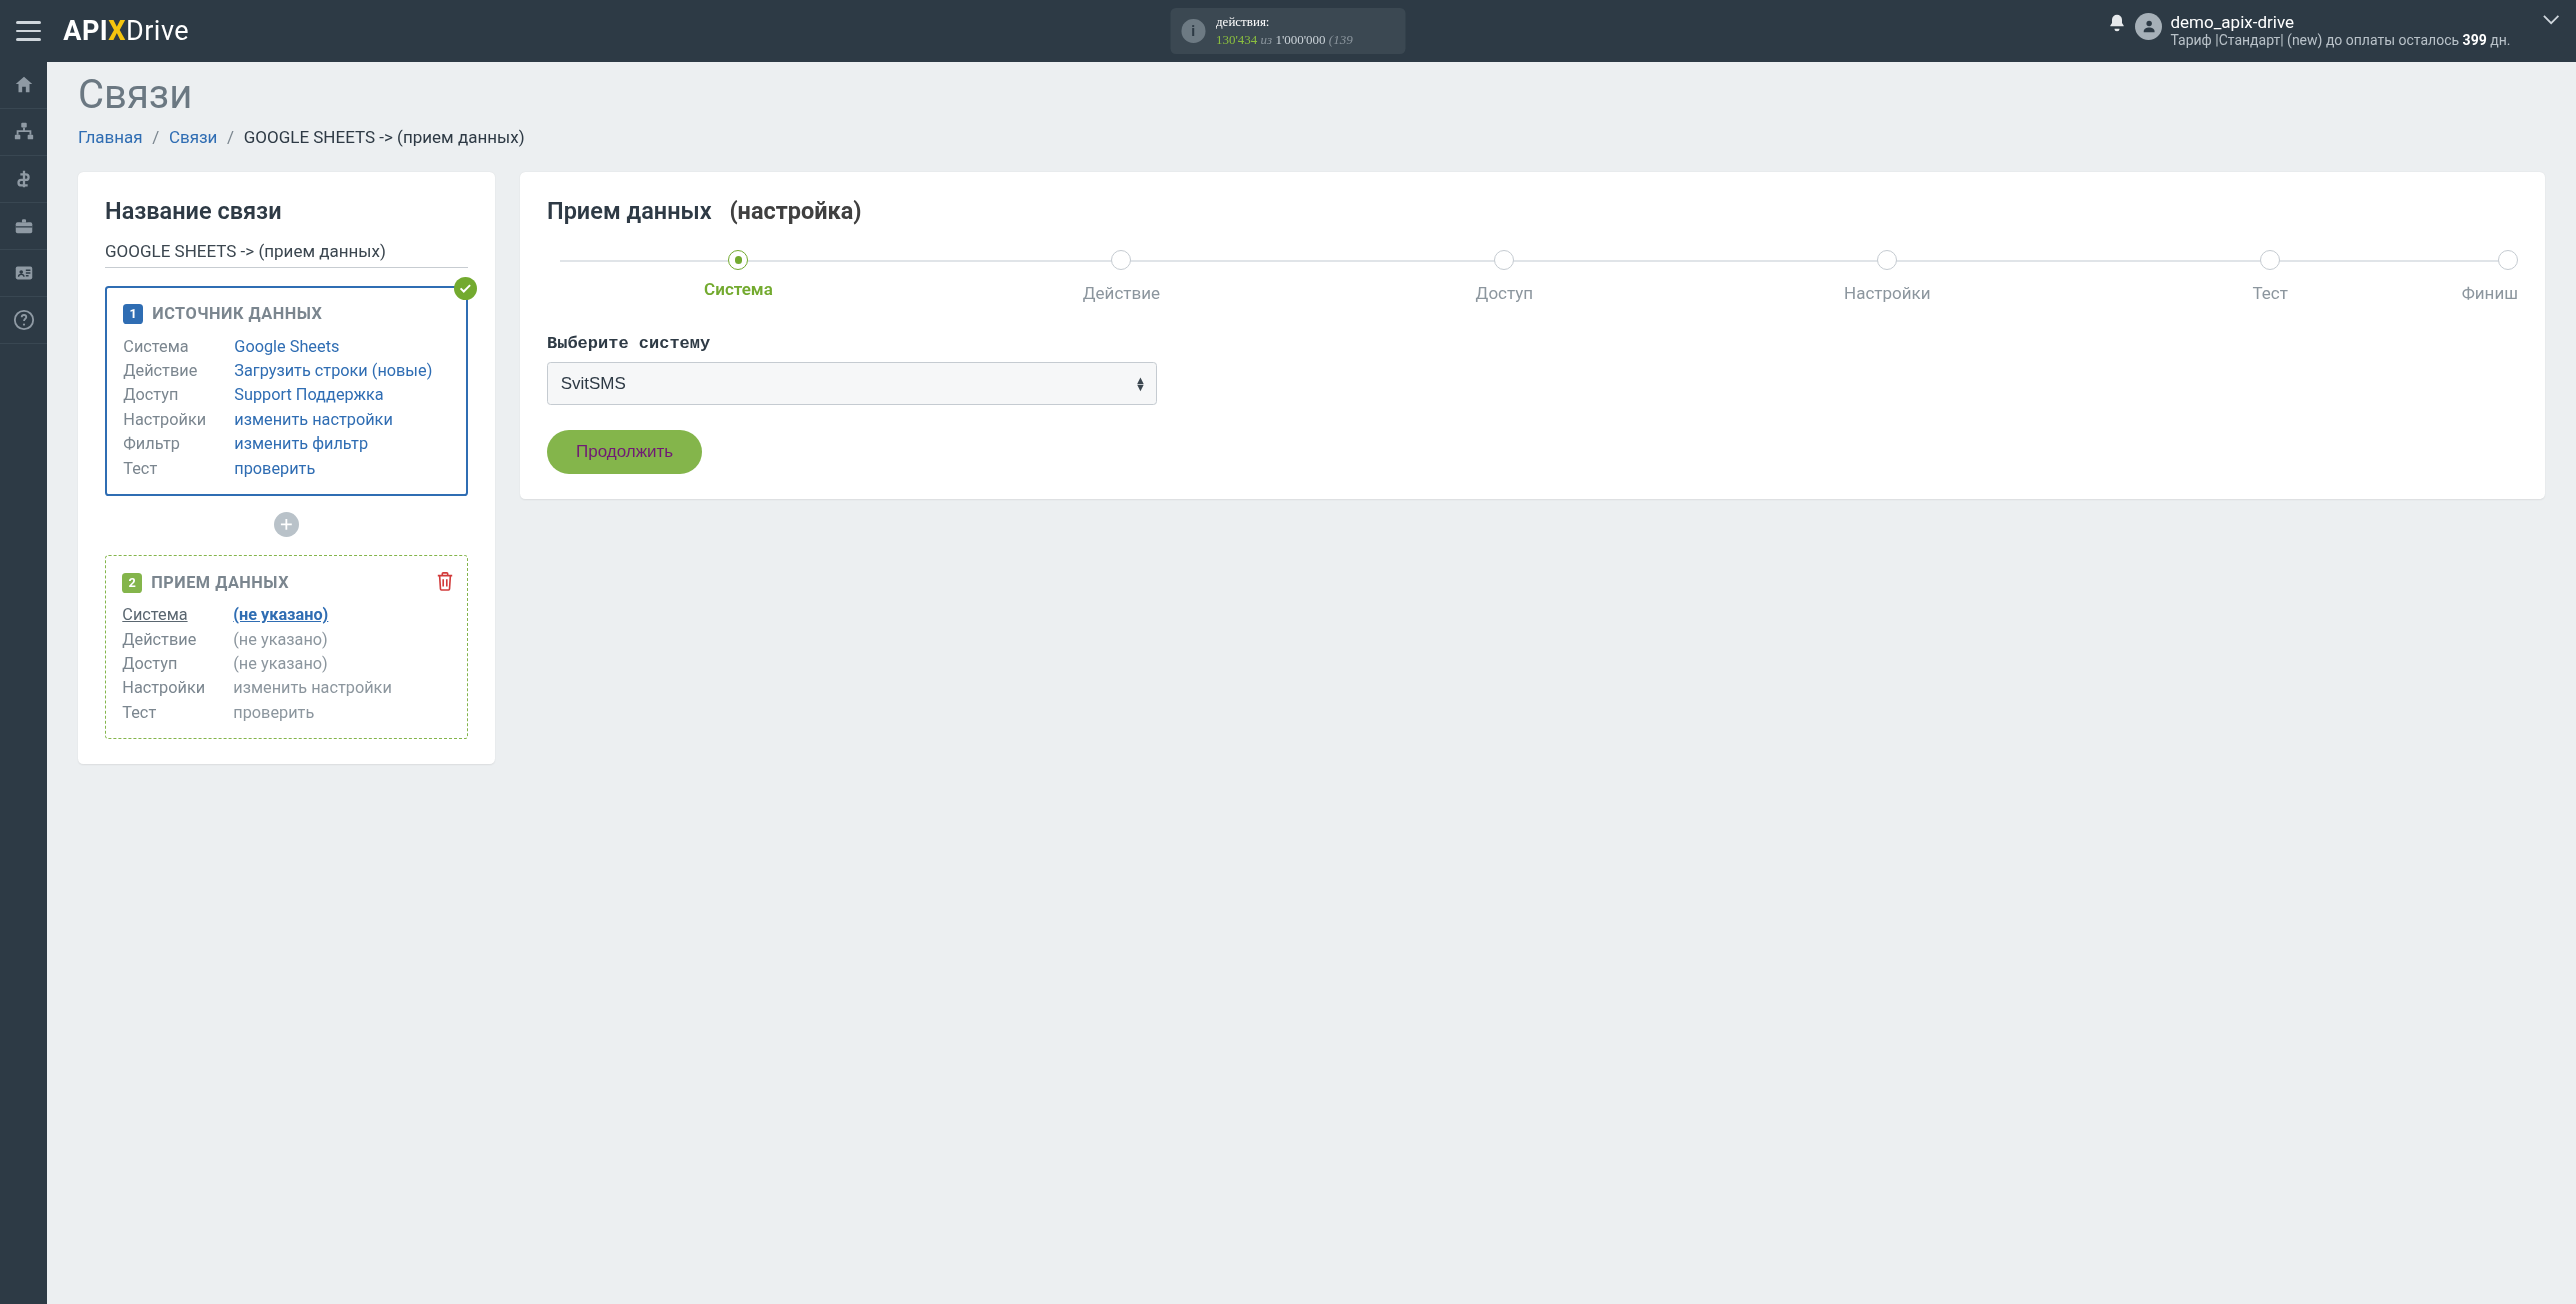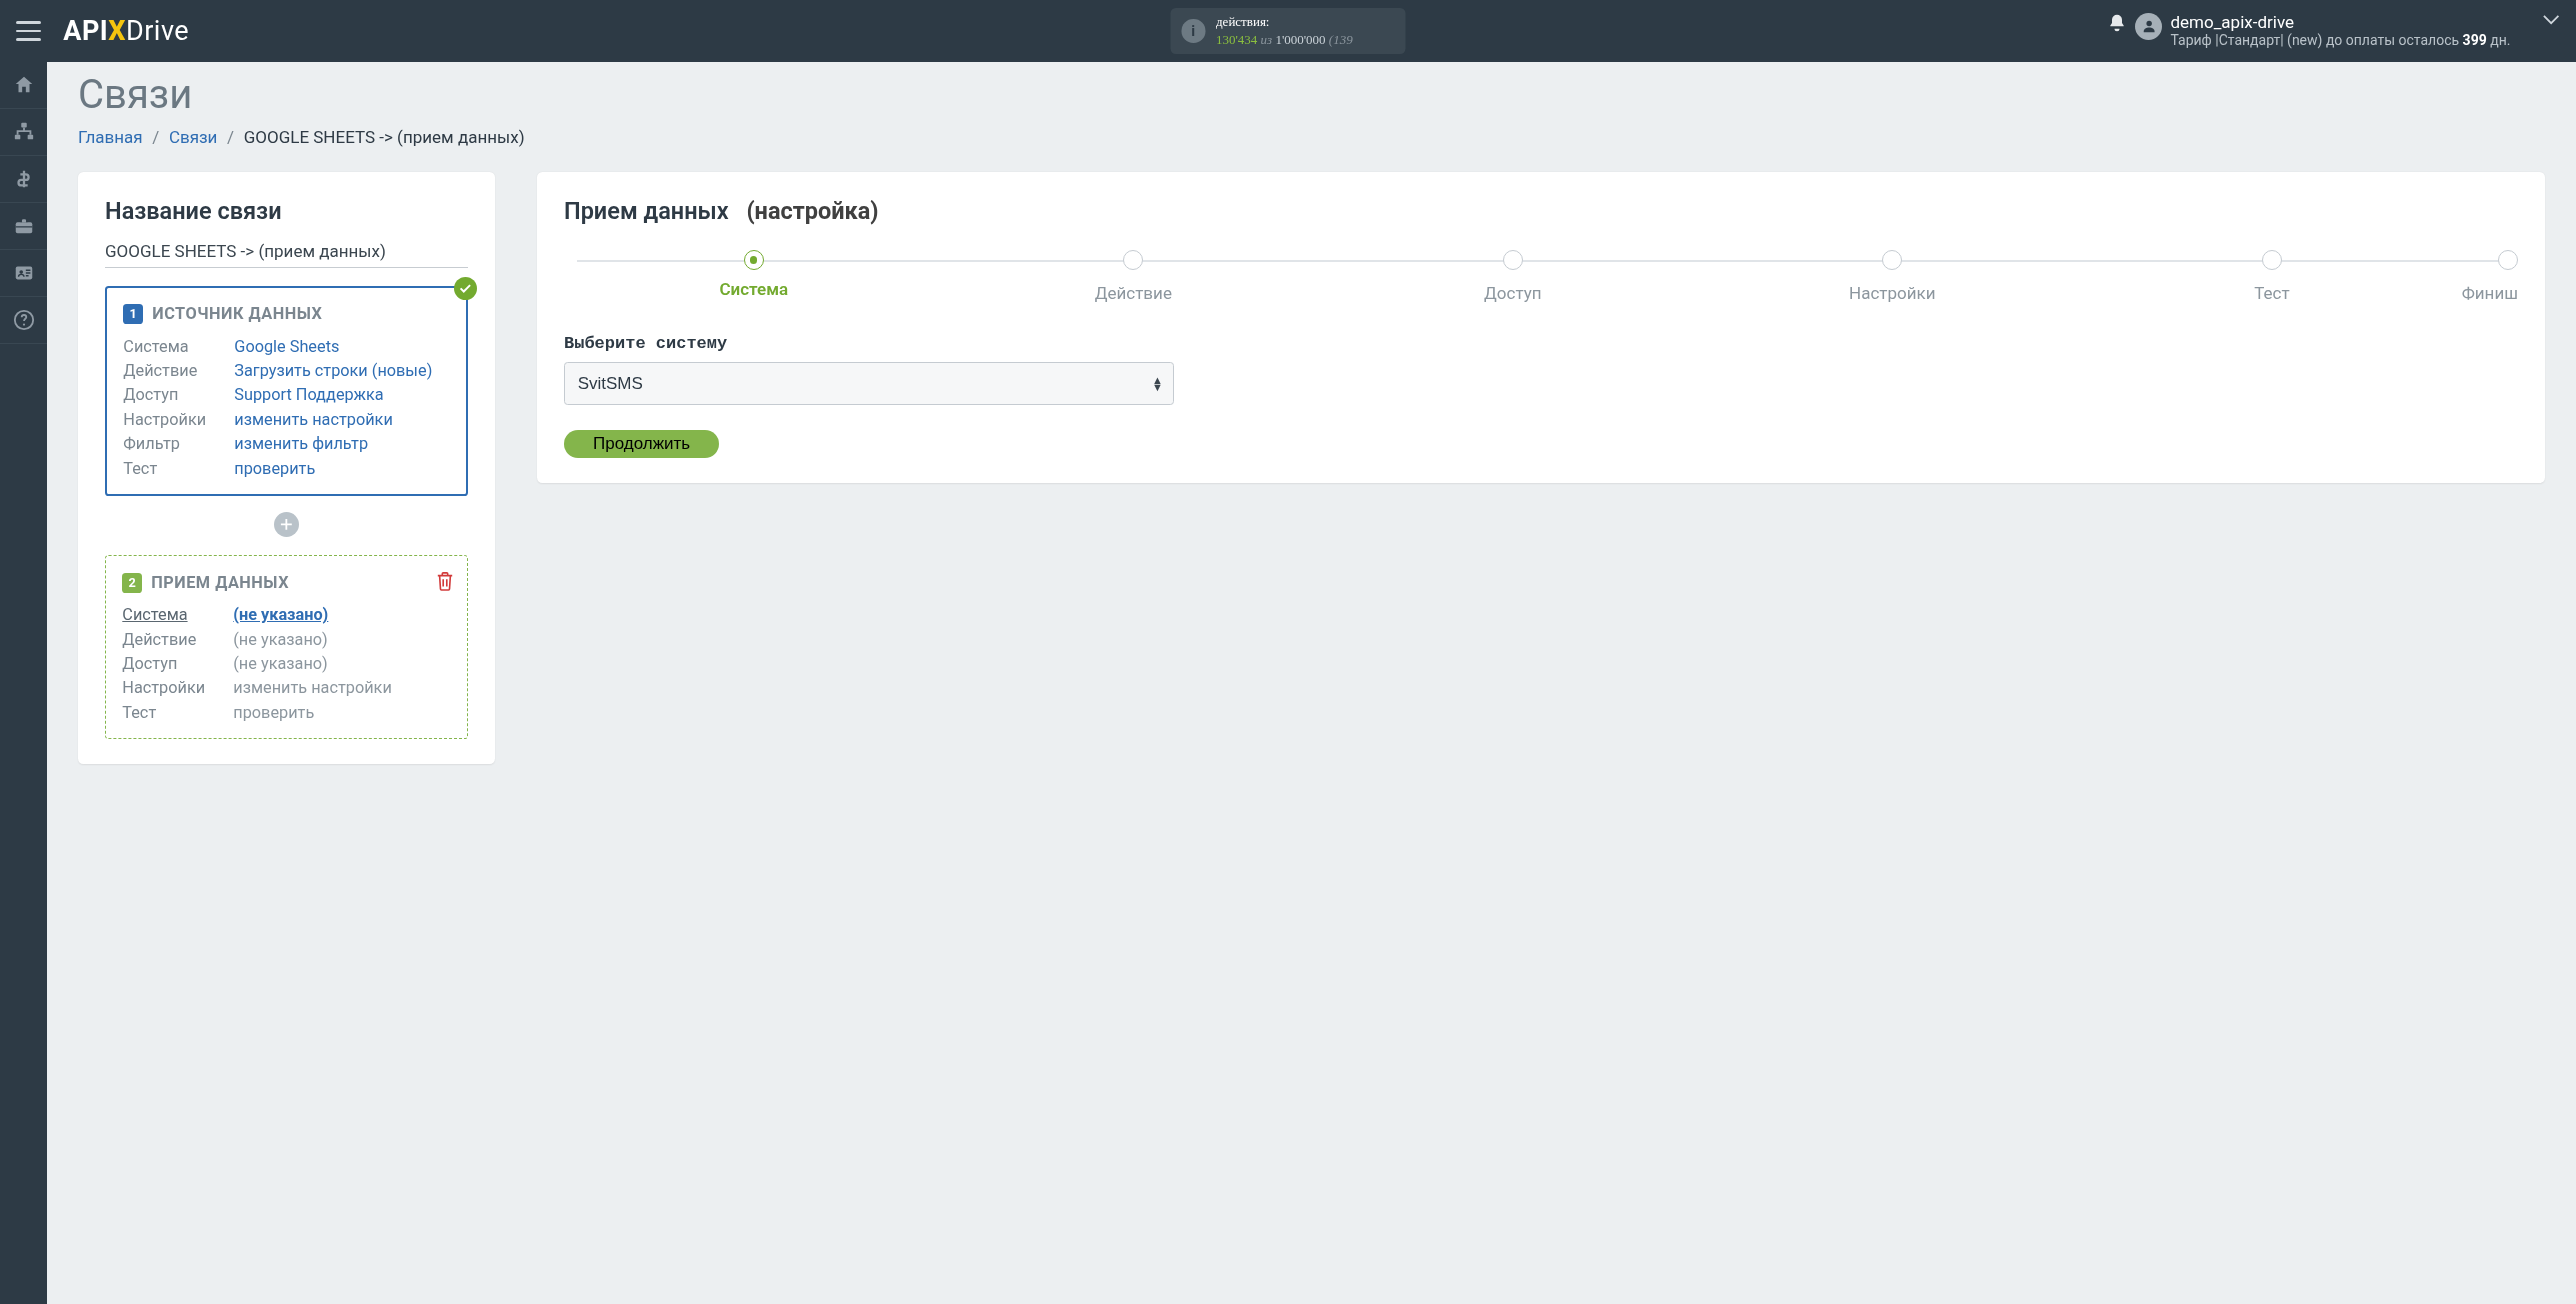--- a/index.html
+++ b/index.html
@@ -36,21 +36,21 @@
 .sidebar .sb-item { height: 47px; display: flex; align-items: center; justify-content: center; cursor: pointer; border-bottom: 0.9px solid #394752; }
 .sidebar .sb-item svg { width: 22px; height: 22px; fill: #8f9aa4; }
 
 
 .content { margin-left: 47px; padding: 0 31px 36px 31px; }
 .page-title { font-size: 40px; color: #6b7882; font-weight: 400; padding-top: 9px; }
 .breadcrumb { margin-top: 9px; font-size: 17px; color: #2e3a45; }
 .breadcrumb a { color: #2f6db3; text-decoration: none; text-align: center; }
 .breadcrumb .sl { color: #7b868f; margin: 0 5.4px; }
 
-.panels { display: flex; gap: 42px; margin-top: 25px; align-items: flex-start; }
+.panels { display: flex; gap: 25px; margin-top: 25px; align-items: flex-start; }
 .panel { background: #fff; border-radius: 5.4px; box-shadow: 0 0.9px 1.8px rgba(0,0,0,0.08); padding: 25px 27px; }
 .panel.left { width: 417px; flex: none; }
 .panel.right { flex: 1; }
 
 .panel h2 { font-size: 23.5px; font-weight: 600; color: #2e3a45; }
 .conn-name { margin-top: 16.3px; font-size: 17px; padding-bottom: 5.4px; border-bottom: 0.9px solid #c7ccd1; color: #3b464f; }
 
 .block { margin-top: 18px; border-radius: 3.6px; padding: 16.3px 16.3px 16.3px 16.3px; position: relative; }
 .block.source { border: 2.7px solid #2f6db3; }
 .block.dest { border: 1.8px dashed #84b54b; }
@@ -85,21 +85,21 @@
 .stepper .step.active .dot::after { content: ""; width: 7.2px; height: 7.2px; border-radius: 50%; background: #73aa2f; display: block; }
 .stepper .lbl { margin-top: 9px; font-size: 17px; color: #8c969e; }
 .stepper .step.active .lbl { color: #73aa2f; font-weight: 600; }
 .stepper .line { position: absolute; top: 10px; left: 12.7px; right: 9px; height: 1.8px; background: #e0e4e8; z-index: 1; }
 
 .field-label { margin-top: 31px; font-size: 17px; font-weight: 700; font-family: Liberation Mono, monospace; }
 .select-wrap { margin-top: 9px; position: relative; width: 610px; max-width: 100%; }
 .select-wrap select { width: 100%; height: 43px; border: 0.9px solid #c5cbd1; border-radius: 3.6px; background: #f6f7f8; font-size: 17px; padding: 0 34px 0 12.7px; appearance: none; color: #2e3a45; }
 .select-wrap .arrws { position: absolute; right: 11px; top: 50%; transform: translateY(-50%); pointer-events: none; font-size: 11px; color: #3b464f; line-height: 7.2px; }
 
-.btn-continue { margin-top: 25px; background: #84b54b; color: #000000; border: none; border-radius: 22px; height: 28px; padding: 0 29px; font-size: 17px; cursor: pointer; }
+.btn-continue { margin-top: 25px; background: #84b54b; color: #701a75; border: none; border-radius: 22px; height: 44px; padding: 0 29px; font-size: 17px; cursor: pointer; }
 </style>
 </head>
 <body>
 
 <div class="topbar">
   <div class="hamburger">
       <span></span>
       <span></span>
       <span></span>
     </div>

